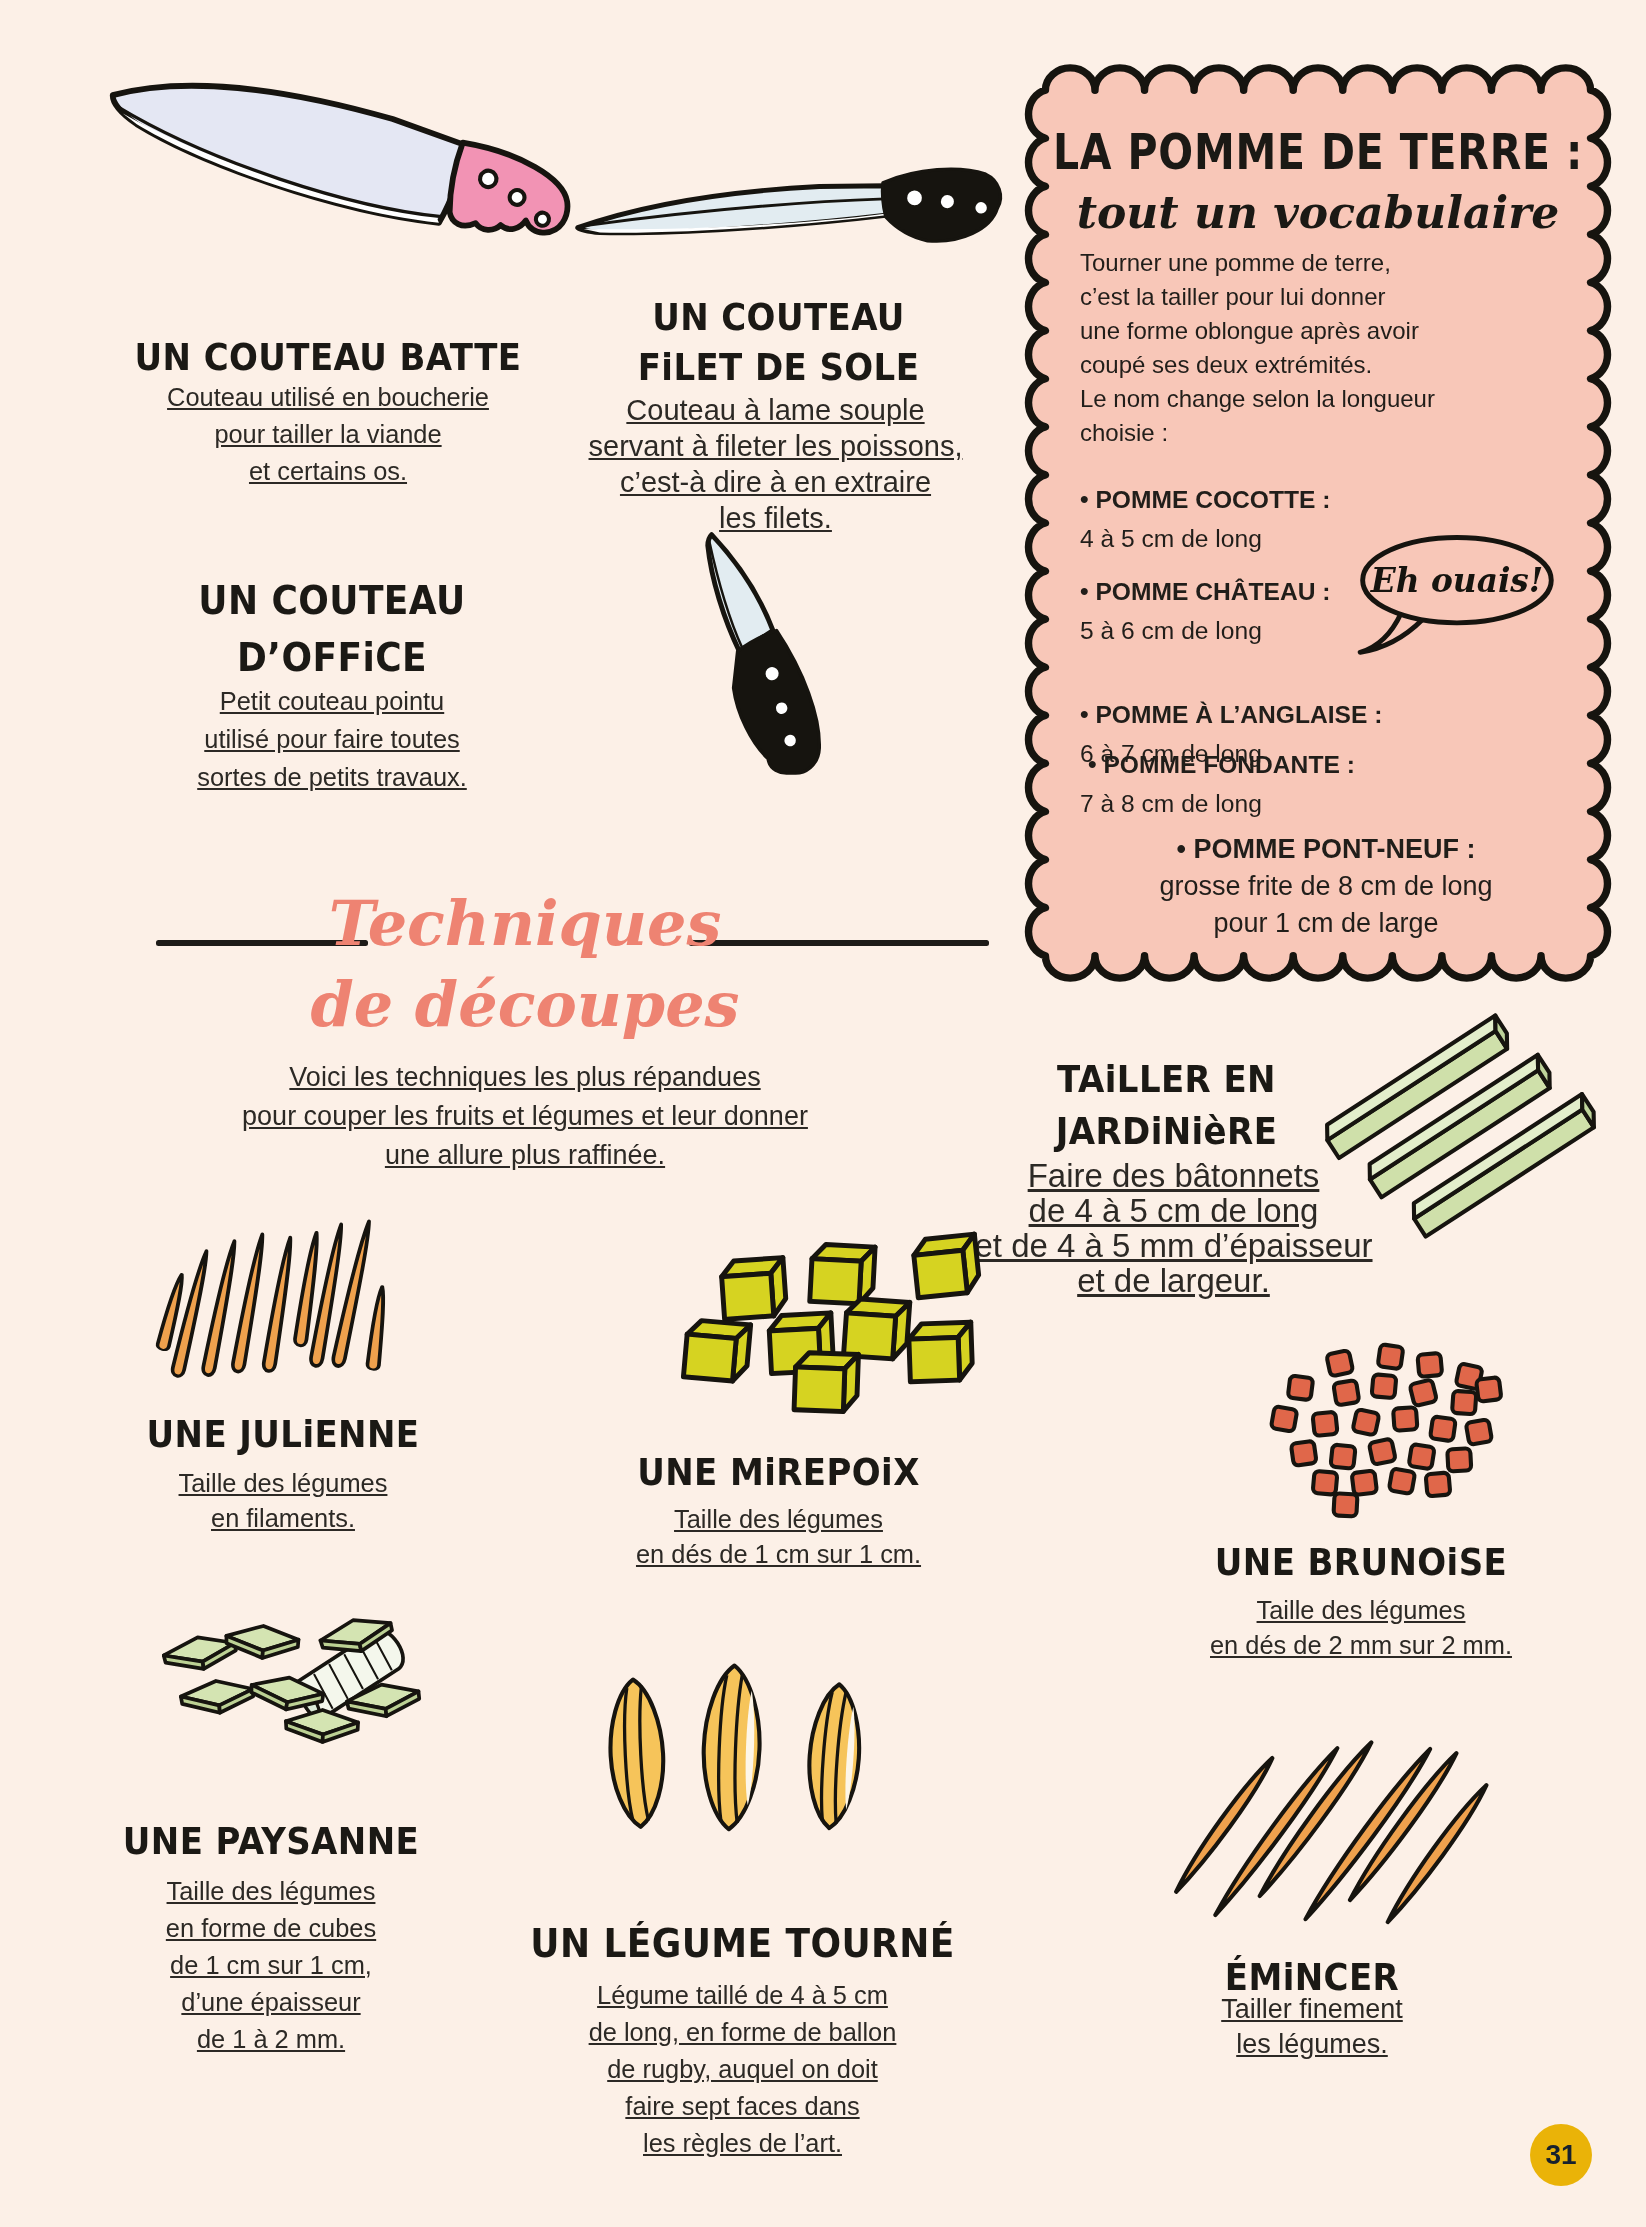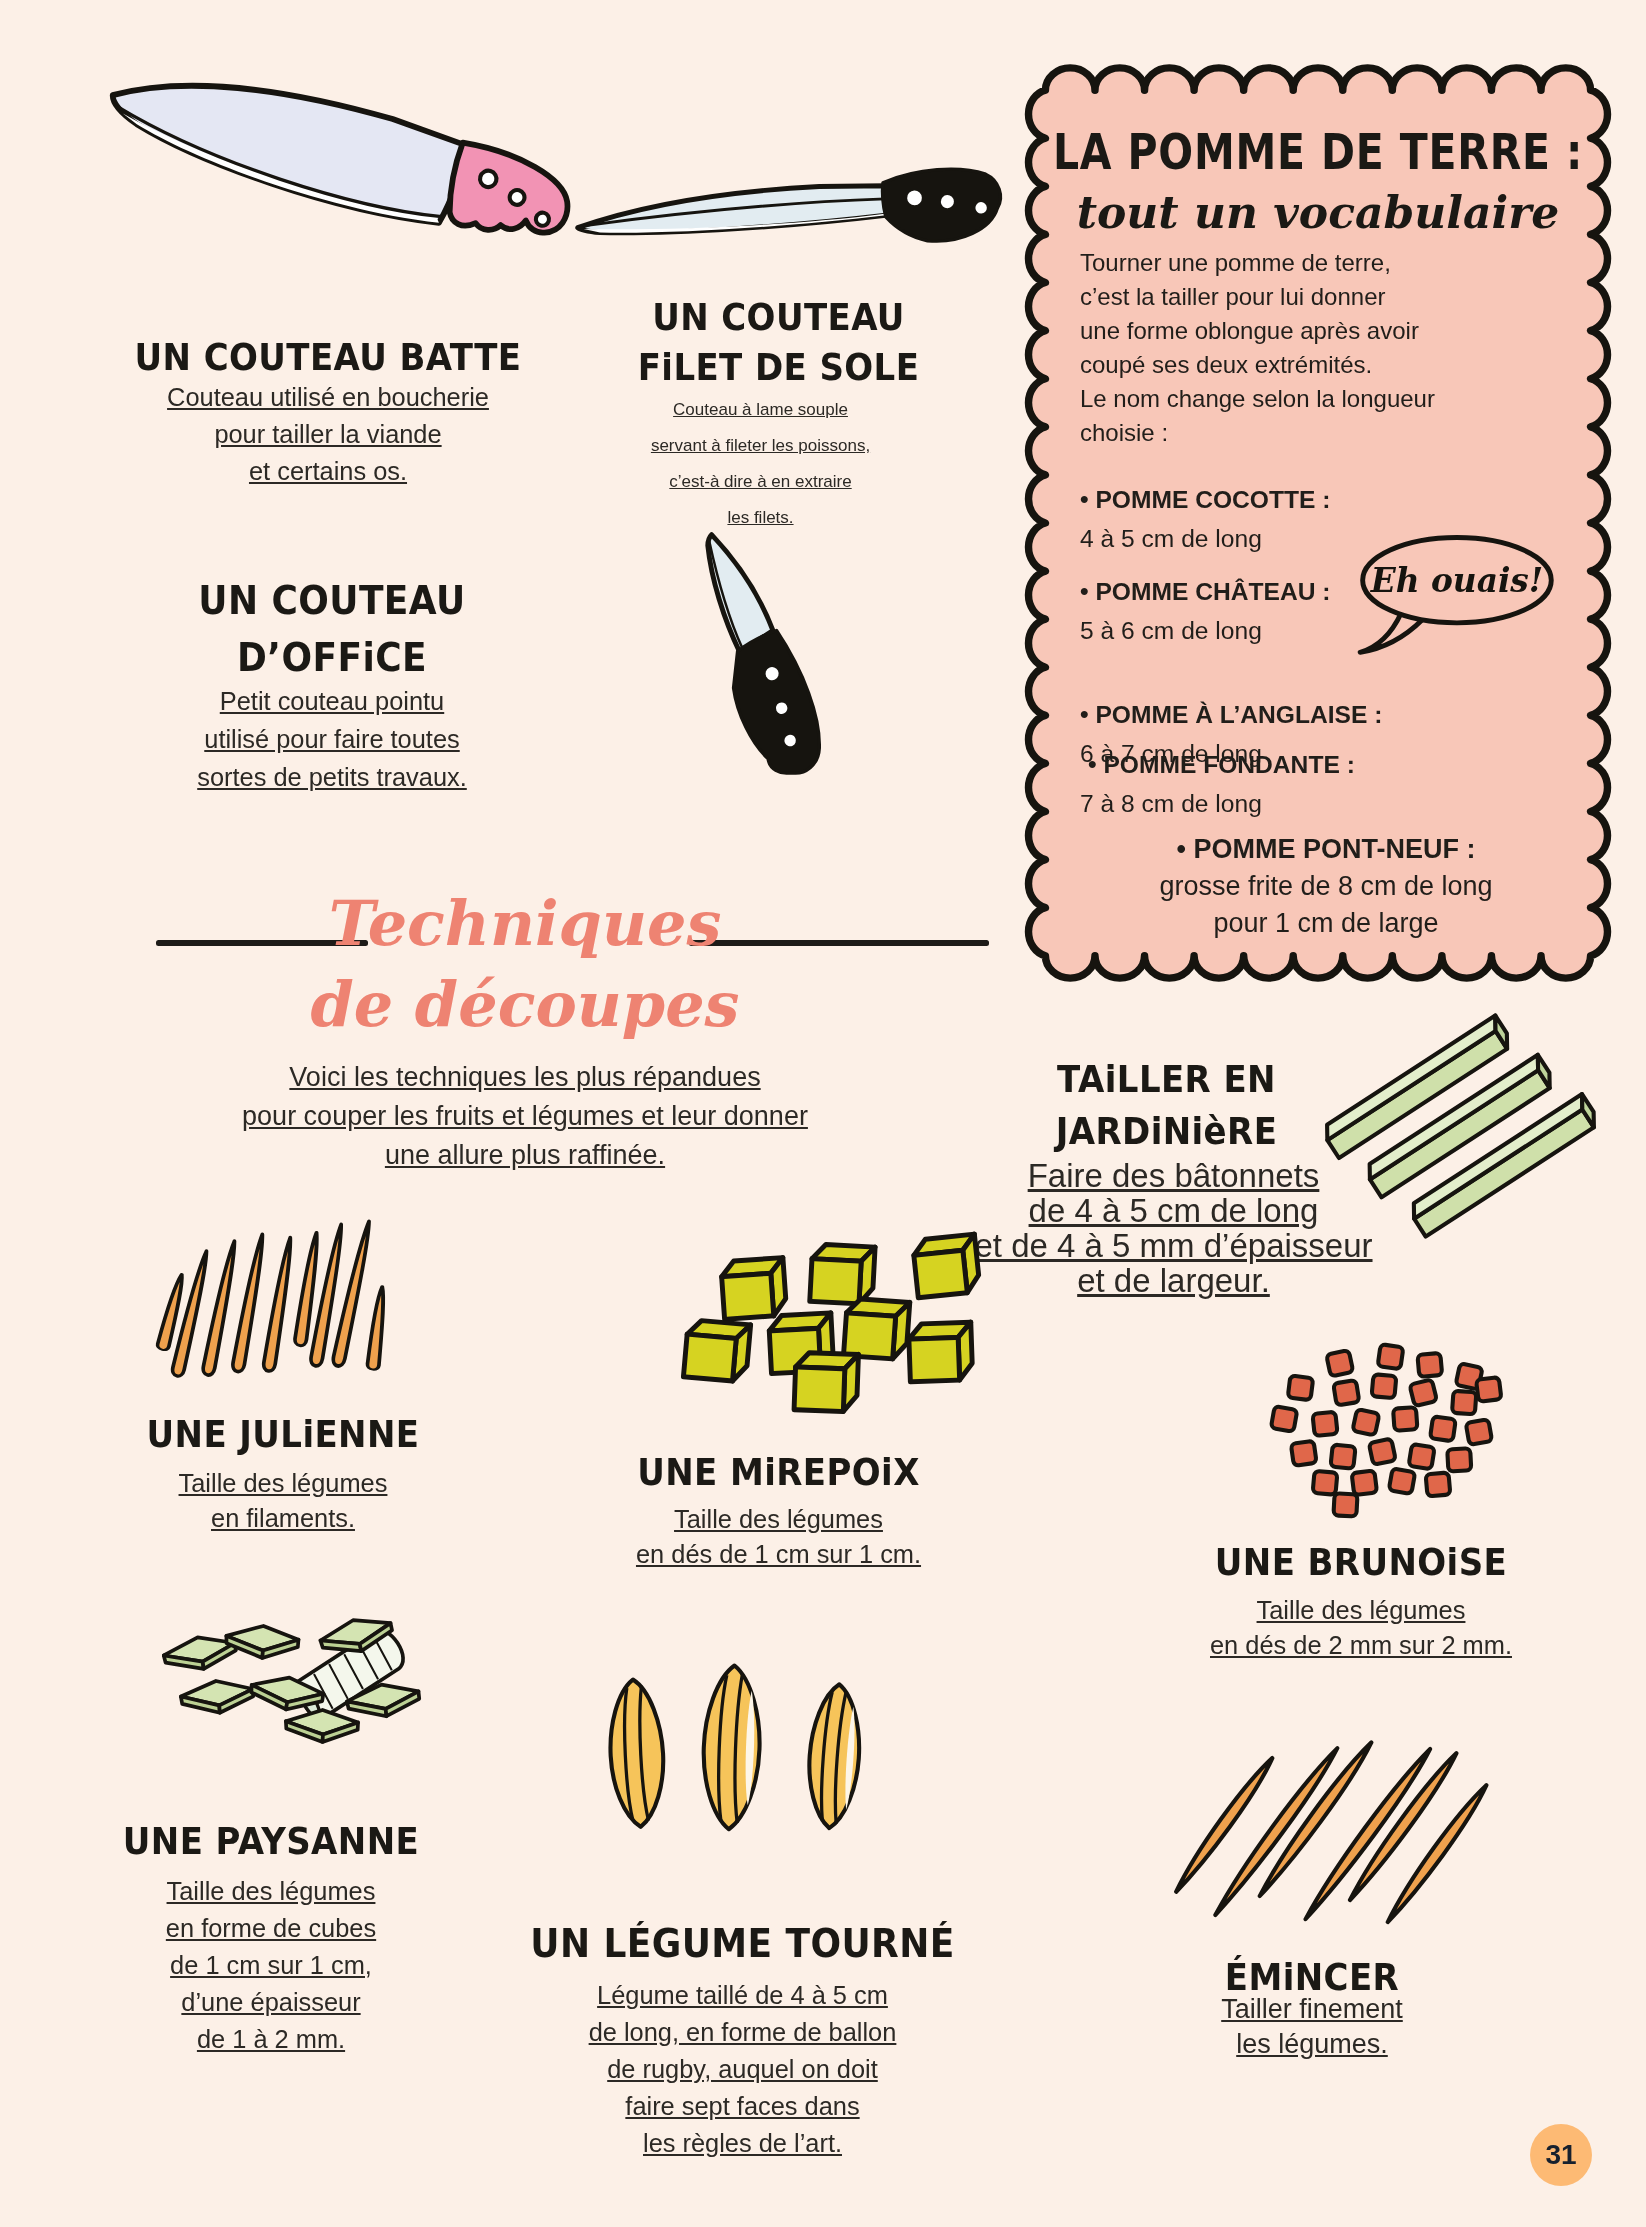--- a/index.html
+++ b/index.html
@@ -7,21 +7,21 @@
   .page{position:relative;width:1646px;height:2227px;background:#fcf0e7;overflow:hidden;
         font-family:"Liberation Sans",sans-serif;}
   .abs{position:absolute;}
   .hand{font-family:"DejaVu Sans",sans-serif;font-weight:700;color:#1b1915;text-align:center;
         letter-spacing:0.4px;transform:scaleY(1.1);transform-origin:top center;}
   .desc{font-family:"Liberation Sans",sans-serif;color:#2c2925;text-align:center;text-decoration:underline;}
   .desc div{white-space:nowrap;}
   .script{font-family:"DejaVu Serif",serif;font-style:italic;font-weight:700;}
   .boxtext{font-family:"Liberation Sans",sans-serif;color:#211e1a;text-align:left;}
   .rule{background:#1d1b18;height:5.7px;border-radius:2.5px;}
-  .badge{width:62px;height:62px;border-radius:50%;background:#fdba74;display:flex;
+  .badge{width:62px;height:62px;border-radius:50%;background:#eab308;display:flex;
          align-items:center;justify-content:center;font-weight:700;font-size:28px;color:#17212e;
          font-family:"Liberation Sans",sans-serif;}
   svg{display:block;overflow:visible;}
 </style>
 </head>
 <body>
 
 <div class="page">
 
   <svg class="abs" style="left:94px;top:62px;" width="476" height="271" viewBox="0 0 580 330">
@@ -52,21 +52,21 @@
       <circle cx="416" cy="42" r="9" fill="#ffffff"></circle>
       <circle cx="456" cy="48" r="8" fill="#ffffff"></circle>
       <circle cx="497" cy="57" r="7" fill="#ffffff"></circle>
     </g>
   </svg>
 
   <div class="abs hand" style="left:549px;top:291px;width:459px;font-size:34px;line-height:46px;">
     <div>UN COUTEAU</div>
     <div>FiLET DE SOLE</div>
   </div>
-  <div class="abs desc" style="left:531px;top:392px;width:459px;font-size:17px;line-height:36px;">
+  <div class="abs desc" style="left:546px;top:392px;width:459px;font-size:29px;line-height:36px;">
     <div>Couteau à lame souple</div>
     <div>servant à fileter les poissons,</div>
     <div>c’est-à dire à en extraire</div>
     <div>les filets.</div>
   </div>
 
   <div class="abs hand" style="left:119px;top:572px;width:426px;font-size:36px;line-height:52px;">
     <div>UN COUTEAU</div>
     <div>D’OFFiCE</div>
   </div>

